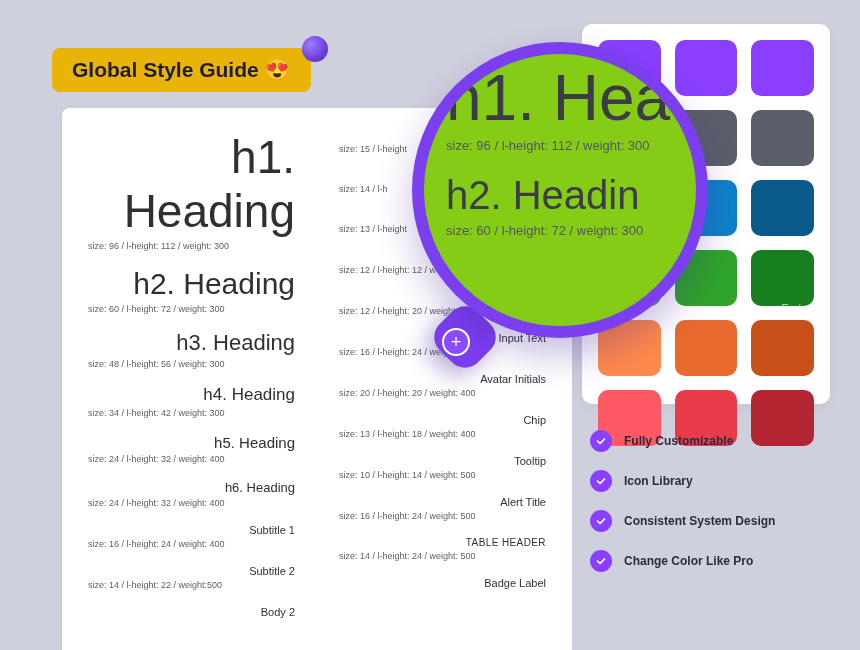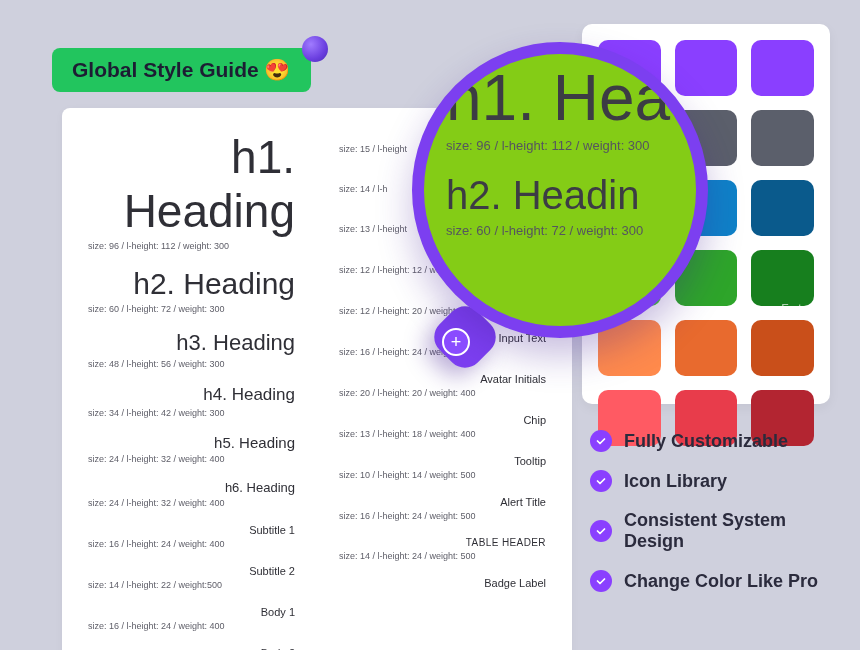--- a/index.html
+++ b/index.html
@@ -6,21 +6,21 @@
   body {
     width: 860px; height: 650px;
     background: #cfd0dd;
     font-family: -apple-system, BlinkMacSystemFont, "Segoe UI", Arial, sans-serif;
     position: relative; overflow: hidden;
     color: #3a3a42;
   }
 
   .title-pill {
     position: absolute; left: 52px; top: 48px;
-    background: #22c55e; padding: 10px 20px; border-radius: 8px;
+    background: #eab308; padding: 10px 20px; border-radius: 8px;
     font-size: 21px; font-weight: 800; color: #1d1d33;
     z-index: 2;
   }
   .title-dot {
     position: absolute; left: 302px; top: 36px;
     width: 26px; height: 26px; border-radius: 50%;
     background: radial-gradient(circle at 34% 32%, #a07bff 0%, #6b3fe0 60%, #4a2bb3 100%);
     z-index: 3;
   }
 
@@ -62,21 +62,21 @@
     z-index: 1;
   }
   .feature { display: flex; align-items: center; margin-bottom: 18px; }
   .feature .check {
     width: 22px; height: 22px; border-radius: 50%;
     background: #8a3fff; margin-right: 12px;
     display: flex; align-items: center; justify-content: center;
     flex-shrink: 0;
   }
   .feature .check svg { width: 12px; height: 12px; }
-  .feature .label { font-size: 18px; font-weight: 600; color: #2b2b3d; }
+  .feature .label { font-size: 12px; font-weight: 600; color: #2b2b3d; }
 
   .zoom {
     position: absolute; left: 412px; top: 42px; width: 296px; height: 316px;
     z-index: 10;
   }
   .zoom-ring {
     position: absolute; left: 0; top: 0; width: 296px; height: 296px;
     border-radius: 50%;
     background: #84cc16;
     border: 12px solid #7c3ff0;
@@ -145,24 +145,20 @@
           <div class="name">h6. Heading</div>
           <div class="spec">size: 24 / l-height: 32 / weight: 400</div>
         </div>
         <div class="typo-item sm">
           <div class="name">Subtitle 1</div>
           <div class="spec">size: 16 / l-height: 24 / weight: 400</div>
         </div>
         <div class="typo-item sm">
           <div class="name">Subtitle 2</div>
           <div class="spec">size: 14 / l-height: 22 / weight:500</div>
-        </div>
-        <div class="typo-item sm">
-          <div class="name">Body 1</div>
-          <div class="spec">size: 16 / l-height: 24 / weight: 400</div>
         </div>
         <div class="typo-item sm">
           <div class="name">Body 2</div>
         </div>
       </div>
     <div class="typo-col" id="typo-right">
         <div class="typo-item tiny">
           <div class="name">BUTTON LARGE</div>
           <div class="spec">size: 15 / l-height</div>
         </div>

